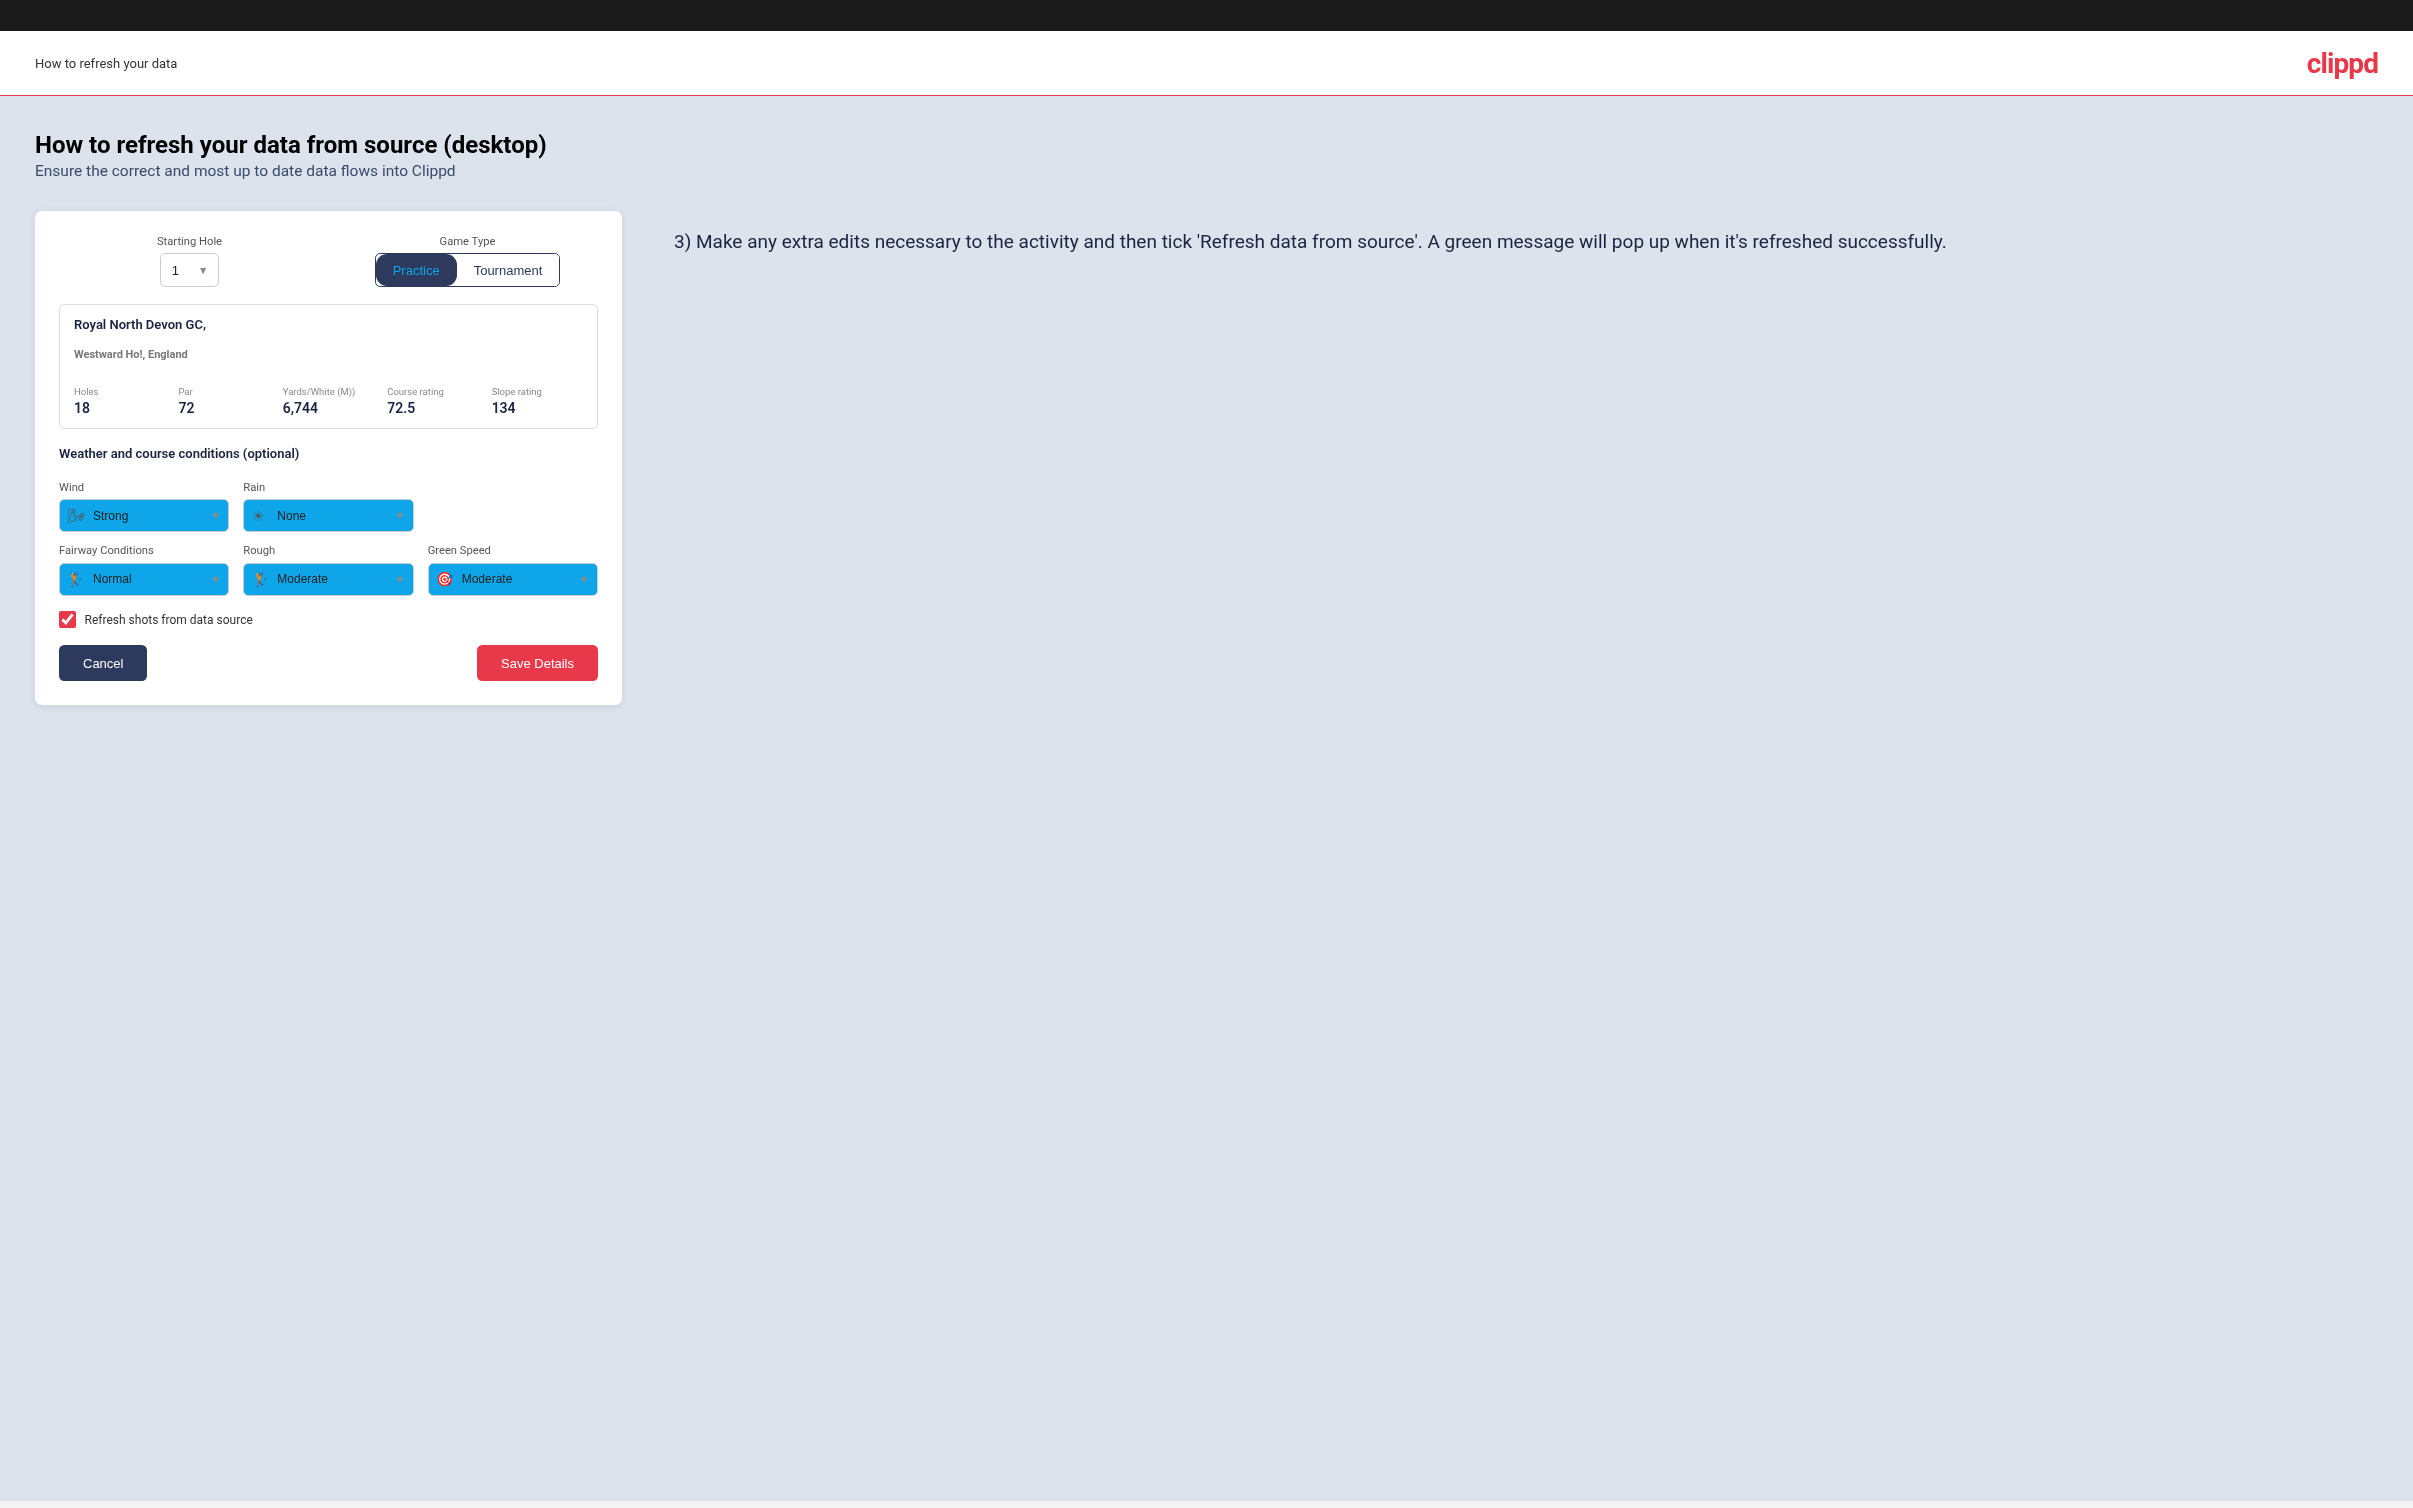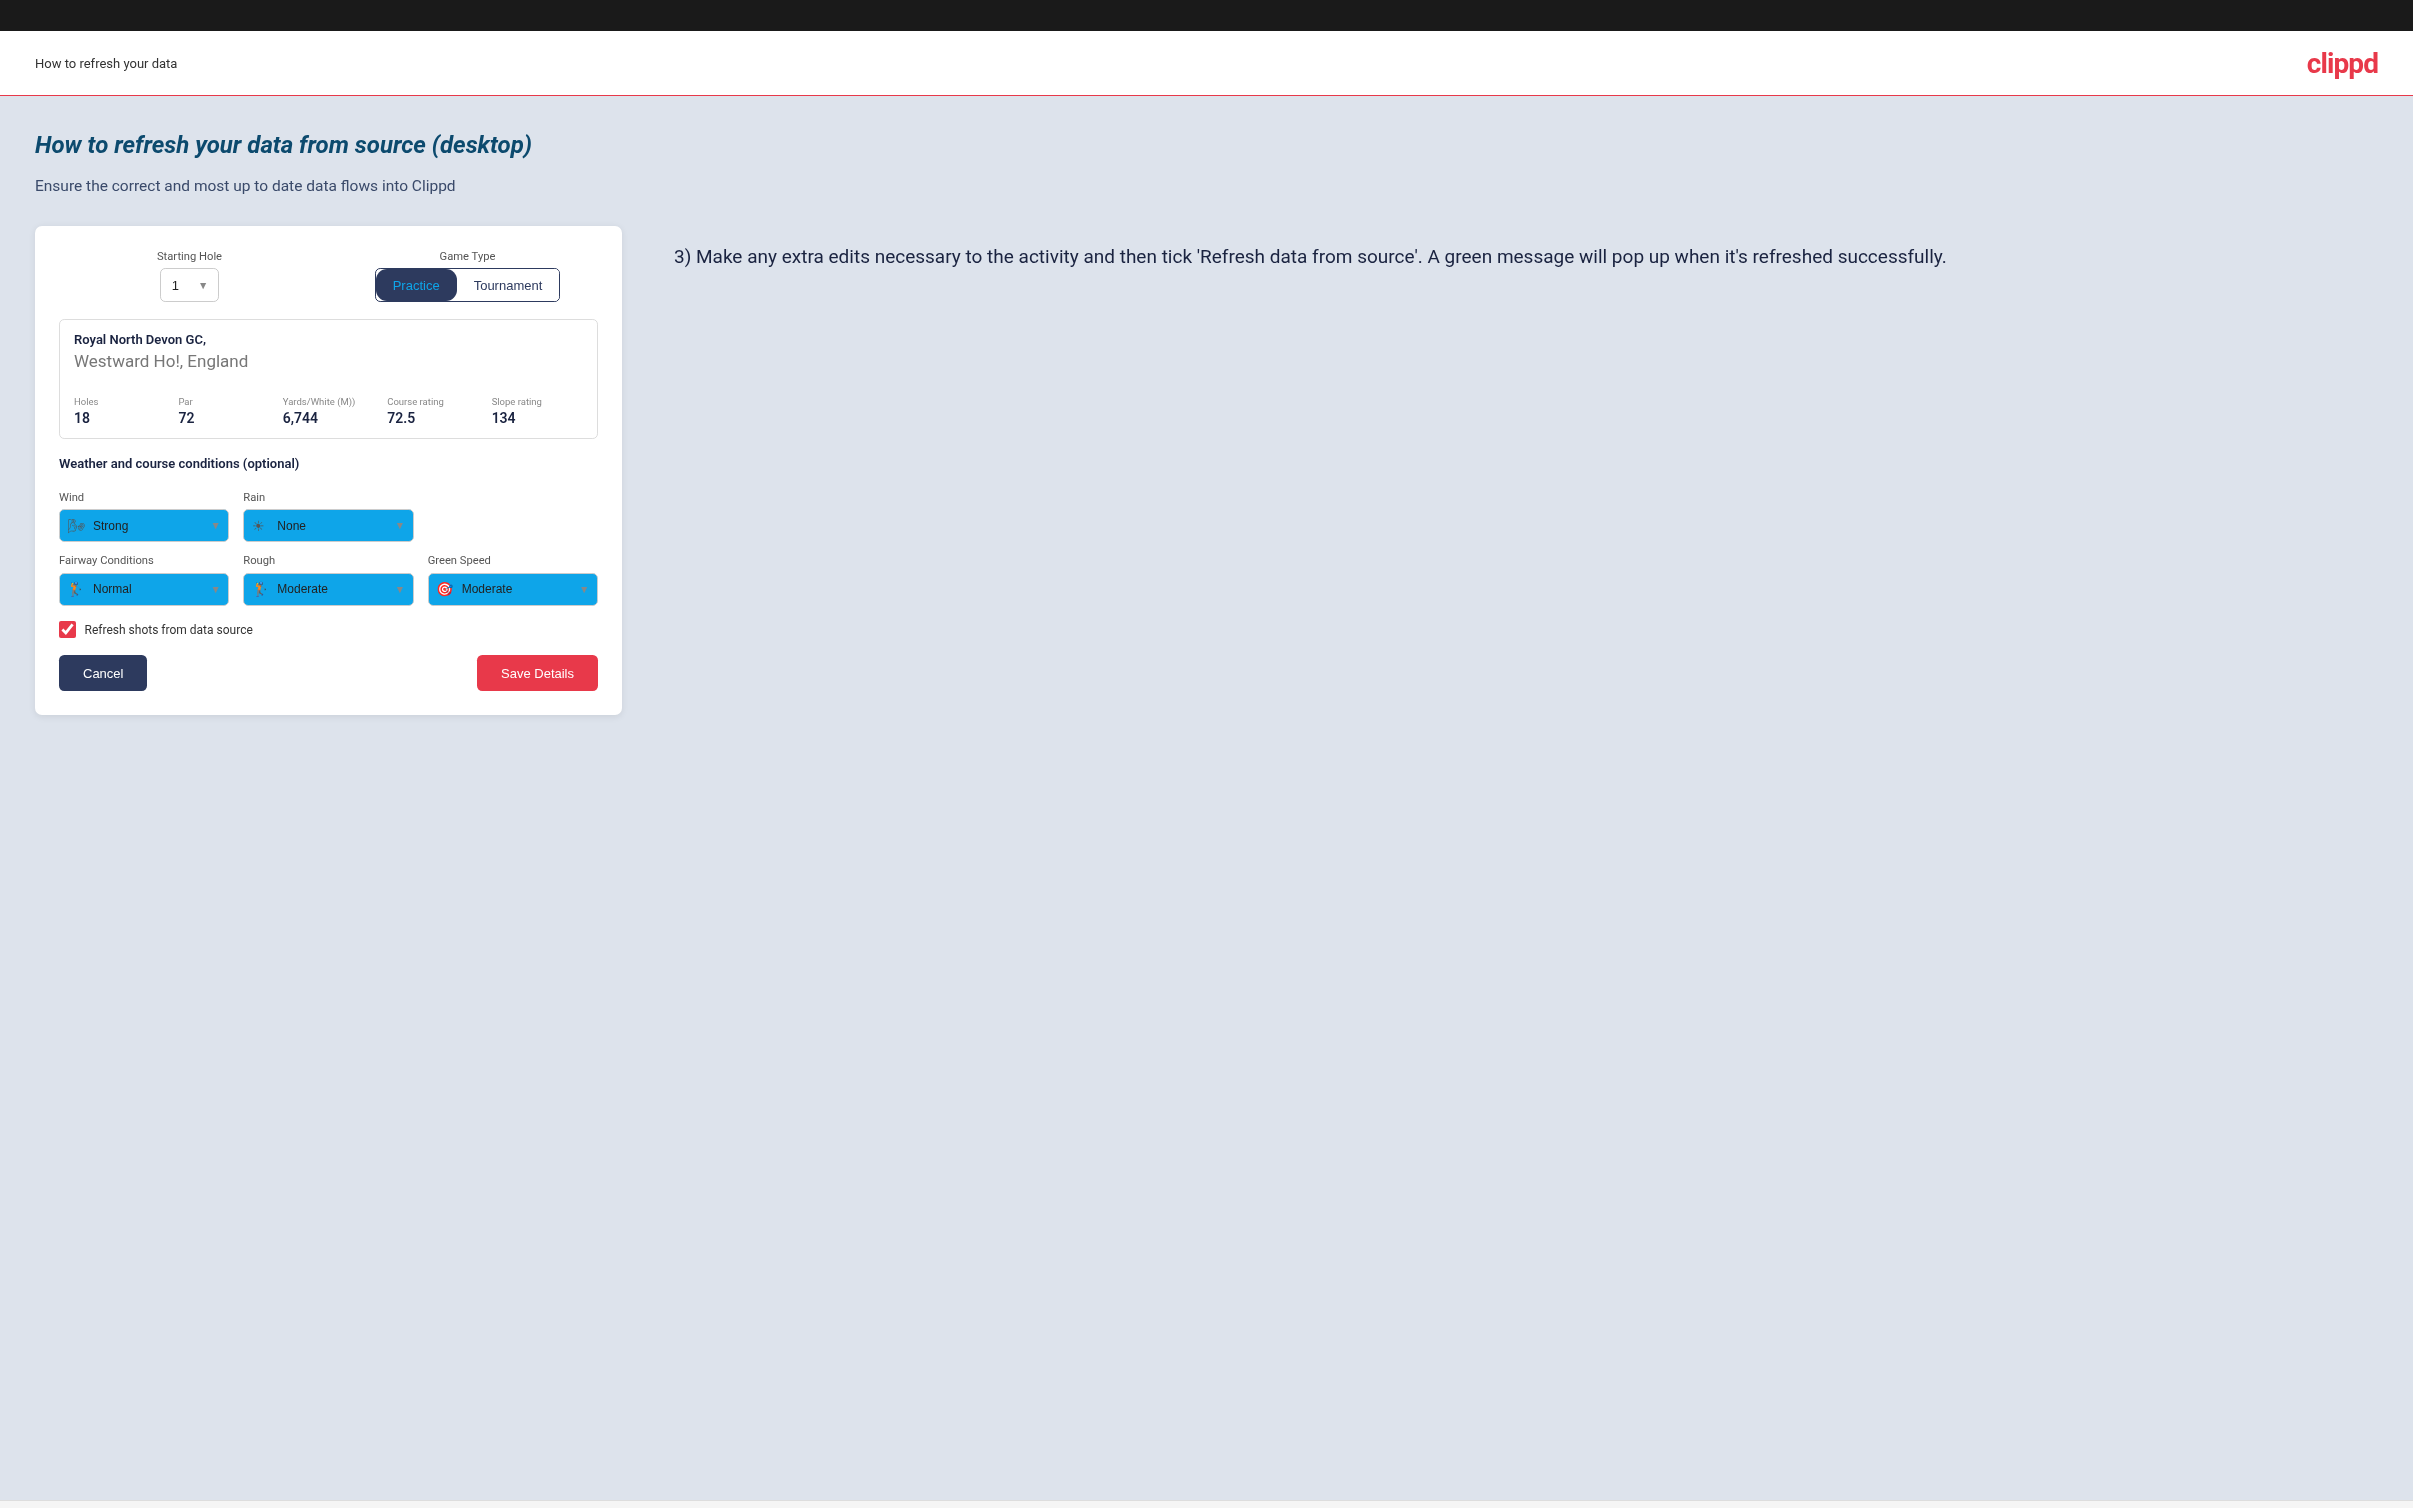--- a/index.html
+++ b/index.html
@@ -32,23 +32,22 @@
       letter-spacing: -0.9px;
     }
     .main-content {
       background: #dde3ec;
       min-height: calc(100vh - 104px);
       padding: 35px 52px 35px 35px;
     }
     .page-title {
       font-size: 24px;
       font-weight: 700;
-      color: #0c4a6e;
-      margin-bottom: 18px;
-      font-style: italic;
+      color: #000000;
+      margin-bottom: 3px;
     }
     .page-subtitle {
       font-size: 15.5px;
       color: #3a4a6a;
       margin-bottom: 31px;
     }
     .content-area {
       display: flex;
       gap: 52px;
       align-items: flex-start;
@@ -119,23 +118,24 @@
       border-radius: 5.2px;
       padding: 12px 14px;
       margin-bottom: 17px;
     }
     .course-name {
       font-size: 13px;
       font-weight: 600;
       color: #1a2340;
     }
     .course-location {
-      font-size: 17px;
+      font-size: 11px;
       color: #777;
-      margin-top: 4px;
+      margin-top: 16px;
+      font-weight: bold;
     }
     .course-stats {
       display: flex;
       gap: 13px;
       margin-top: 25px;
     }
     .course-stat {
       flex: 1;
       display: flex;
       flex-direction: column;

